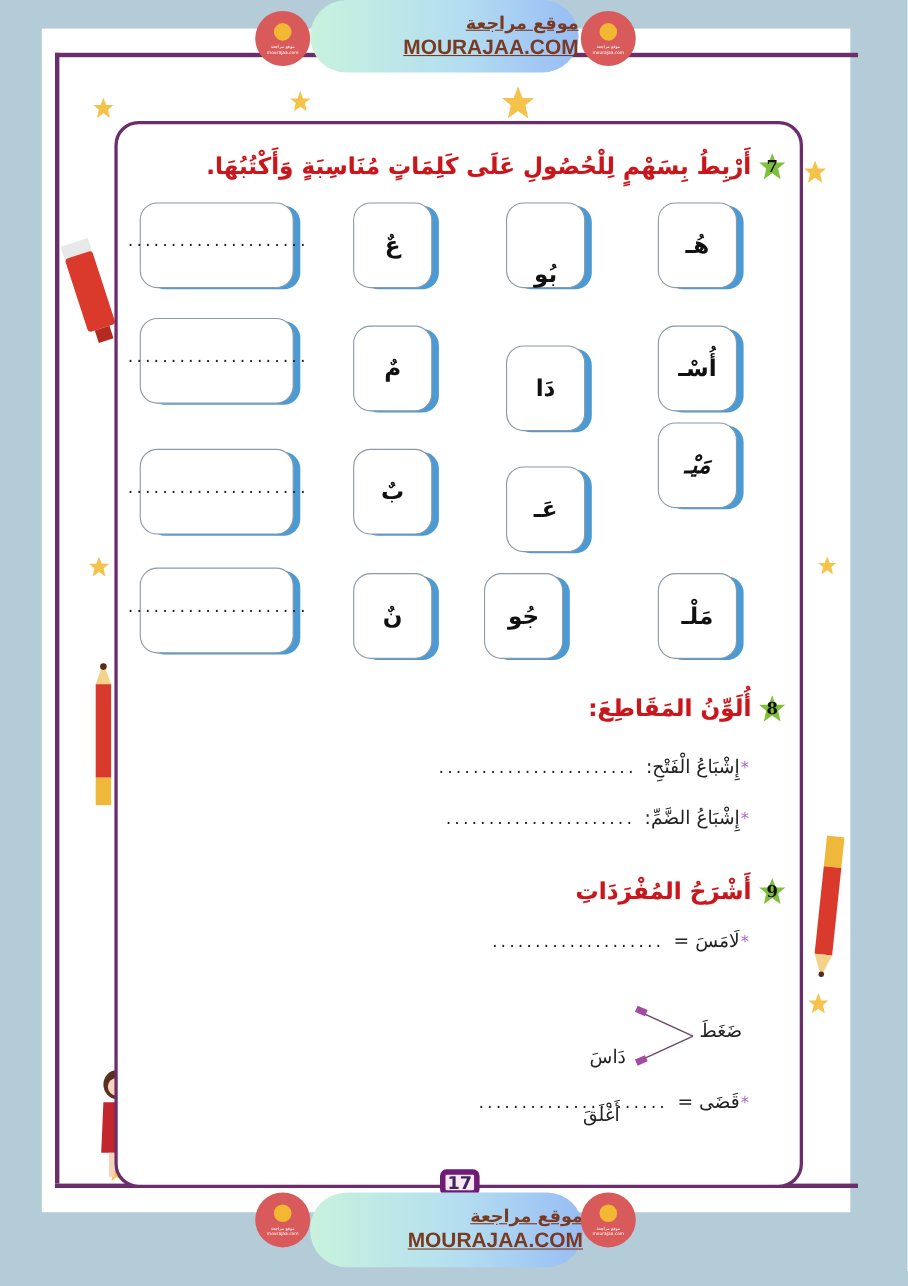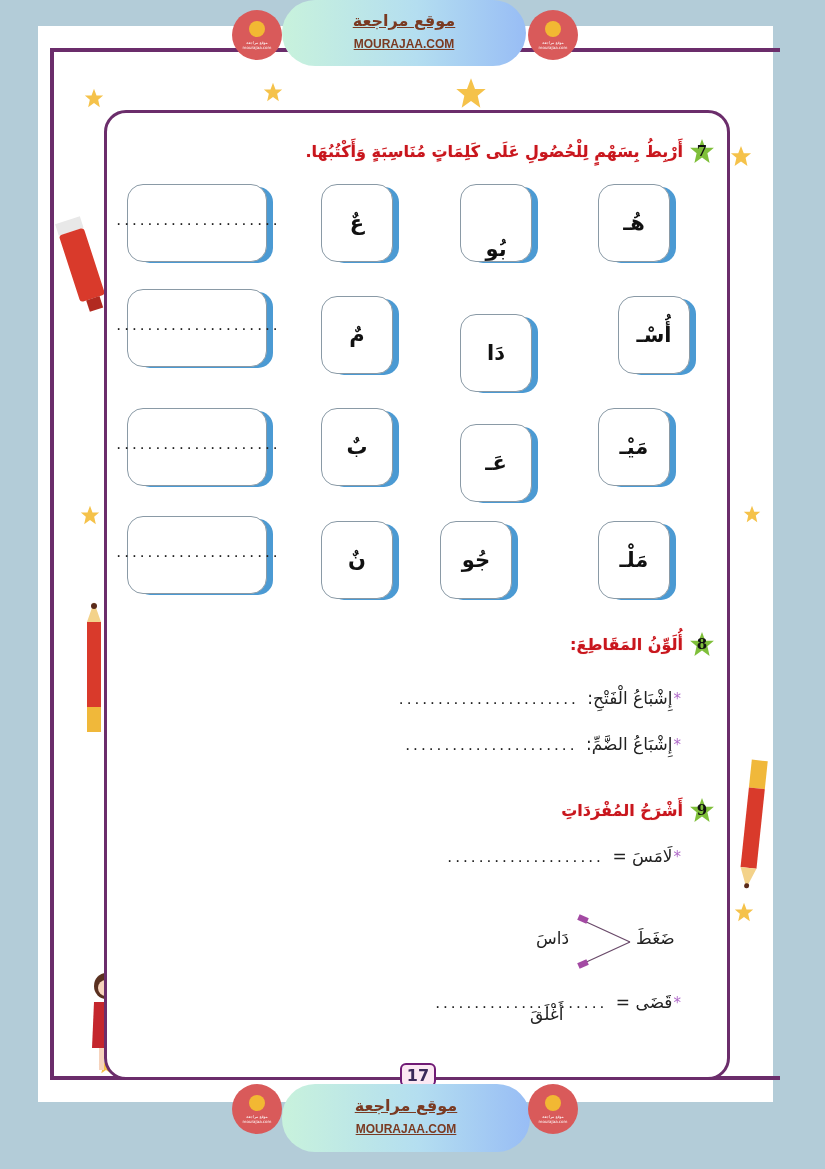--- a/index.html
+++ b/index.html
@@ -10,62 +10,62 @@
   .outer-frame { position: absolute; left: 50px; top: 48px; width: 730px; height: 1028px;
     border-left: 4px solid #6b2d6b; border-top: 4px solid #6b2d6b; }
   .outer-bottom { position: absolute; left: 50px; top: 1076px; width: 730px; height: 4px; background: #6b2d6b; }
 
   .inner-frame { position: absolute; left: 104px; top: 110px; width: 626px; height: 970px;
     border: 3px solid #6b2d6b; border-radius: 22px; background: #fff; }
 
   
   .banner { position: absolute; left: 282px; width: 244px; height: 66px; border-radius: 33px;
     background: linear-gradient(90deg, #c8f2dc 0%, #b4def0 55%, #98bdf5 100%);
-    display: flex; flex-direction: column; align-items: center; justify-content: center; z-index: 5; }
+    display: flex; flex-direction: column; align-items: flex-end; justify-content: center; z-index: 5; }
   .banner-top { top: 0; }
   .banner-bottom { top: 1084px; width: 248px; height: 68px; }
   .banner .ar { font-family: "DejaVu Sans", sans-serif; font-weight: bold; font-size: 16px; color: #7a3a22;
     text-decoration: underline; direction: rtl; line-height: 22px; }
-  .banner .en { font-family: "Liberation Sans", sans-serif; font-weight: bold; font-size: 12px; color: #7a3a22;
+  .banner .en { font-family: "Liberation Sans", sans-serif; font-weight: bold; font-size: 19px; color: #7a3a22;
     text-decoration: underline; line-height: 24px; }
 
   .logo { position: absolute; width: 50px; height: 50px; border-radius: 50%; background: #d95a5a;
     display: flex; flex-direction: column; align-items: center; justify-content: center; z-index: 5; }
   .logo .dot { width: 16px; height: 16px; border-radius: 50%; background: #f2b833; font-size: 6px;
     color: #fff; display: flex; align-items: center; justify-content: center; font-weight: bold; }
   .logo .txt { font-size: 4px; color: #fff; margin-top: 3px; line-height: 5px; text-align: center; }
 
   
   .heading { position: absolute; display: flex; align-items: center; direction: rtl; }
   .heading .star { width: 26px; height: 26px; position: relative; margin-left: 6px; }
   .heading .star svg { position: absolute; left: 0; top: 0; }
   .heading .num { position: absolute; left: 0; top: 0; width: 26px; height: 26px; display: flex;
     align-items: center; justify-content: center; font-weight: bold; font-size: 15px; color: #111;
     font-family: "DejaVu Serif", serif; }
-  .heading .title { font-family: "DejaVu Sans", sans-serif; font-weight: bold; font-size: 16px; color: #c8161d;
+  .heading .title { font-family: "DejaVu Sans", sans-serif; font-weight: bold; font-size: 21px; color: #c8161d;
     text-shadow: 0 0 1px #f3a3a3; }
 
   
   .card { position: absolute; background: #fff; border: 1px solid #8a9aa6; border-radius: 16px;
     box-shadow: 7px 2px 0 -1px #4b9ad3; display: flex; align-items: center; justify-content: center; }
   .card.small { width: 72px; height: 78px; }
   .card.wide { width: 140px; height: 78px; border-radius: 16px; }
   .card .syl { font-family: "DejaVu Sans", sans-serif; font-weight: bold; font-size: 21px; color: #111; direction: rtl; }
   .card .dots { font-family: "DejaVu Sans Mono", monospace; font-size: 13px; letter-spacing: 0px; color: #222; margin-top: -6px; }
 
   
   .line { position: absolute; display: flex; align-items: baseline; direction: rtl; font-family: "DejaVu Sans", sans-serif;
     font-size: 17px; color: #222; }
   .line .bullet { color: #b06ac9; font-size: 15px; margin-left: 1px; }
   .line .dots { font-family: "DejaVu Sans Mono", monospace; font-size: 13px; margin-right: 10px; letter-spacing: 0px; }
 
   .word { position: absolute; font-family: "DejaVu Sans", sans-serif; font-size: 17px; color: #222; direction: rtl; }
 
   .page-num { position: absolute; left: 400px; top: 1063px; width: 36px; height: 24px; background: #fbe8f3;
-    border: 2px solid #701a75; border-radius: 6px; display: flex; align-items: center; justify-content: center;
+    border: 5px solid #701a75; border-radius: 6px; display: flex; align-items: center; justify-content: center;
     font-weight: bold; font-size: 16px; color: #3a2a5a; z-index: 4; }
 
   .deco { position: absolute; }
 </style>
 </head>
 <body>
 
 <div class="page"></div>
 <div class="outer-frame"></div>
 <div class="outer-bottom"></div>
@@ -157,34 +157,34 @@
 <div class="card small" style="left:460px;top:184px;align-items:flex-end;">
     <span class="syl">بُو</span>
   </div>
 <div class="card small" style="left:321px;top:184px;">
     <span class="syl">عٌ</span>
   </div>
 <div class="card wide" style="left:127px;top:184px;">
     <span class="dots">.....................</span>
   </div>
 
-<div class="card small" style="left:618px;top:296px;text-align:center;">
+<div class="card small" style="left:598px;top:296px;text-align:center;">
     <span class="syl">أُسْـ</span>
   </div>
 <div class="card small" style="left:460px;top:296px;margin-top:18px;">
     <span class="syl">دَا</span>
   </div>
 <div class="card small" style="left:321px;top:296px;">
     <span class="syl">مٌ</span>
   </div>
 <div class="card wide" style="left:127px;top:289px;">
     <span class="dots">.....................</span>
   </div>
 
-<div class="card small" style="left:598px;top:408px;">
+<div class="card small" style="left:598px;top:384px;font-style:italic;">
     <span class="syl">مَيْـ</span>
   </div>
 <div class="card small" style="left:460px;top:424px;">
     <span class="syl">عَـ</span>
   </div>
 <div class="card small" style="left:321px;top:408px;">
     <span class="syl">بٌ</span>
   </div>
 <div class="card wide" style="left:127px;top:408px;">
     <span class="dots">.....................</span>
@@ -231,21 +231,21 @@
     <div class="num">9</div>
   </div>
   <div class="title">أَشْرَحُ المُفْرَدَاتِ</div>
 </div>
 <div class="line" style="right:144px;top:846px;">
   <span class="bullet">*</span>
   <span>لَامَسَ =</span>
   <span class="dots">....................</span>
 </div>
 
-<div class="word" style="left:536px;top:928px;">دَاسَ</div>
+<div class="word" style="left:536px;top:951px;">دَاسَ</div>
 <div class="word" style="left:636px;top:928px;">ضَغَطَ</div>
 <div class="word" style="left:530px;top:1004px;">أَغْلَقَ</div>
 <svg class="deco" style="left:570px;top:912px" width="70" height="60" viewBox="0 0 70 60">
   <line x1="60" y1="30" x2="12" y2="8" stroke="#6a4a6a" stroke-width="1.3"></line>
   <line x1="60" y1="30" x2="12" y2="52" stroke="#6a4a6a" stroke-width="1.3"></line>
   <rect x="8" y="4" width="10" height="6" fill="#a34aa3" transform="rotate(24 13 7)"></rect>
   <rect x="8" y="49" width="10" height="6" fill="#a34aa3" transform="rotate(-24 13 52)"></rect>
 </svg>
 
 <div class="line" style="right:144px;top:992px;">

